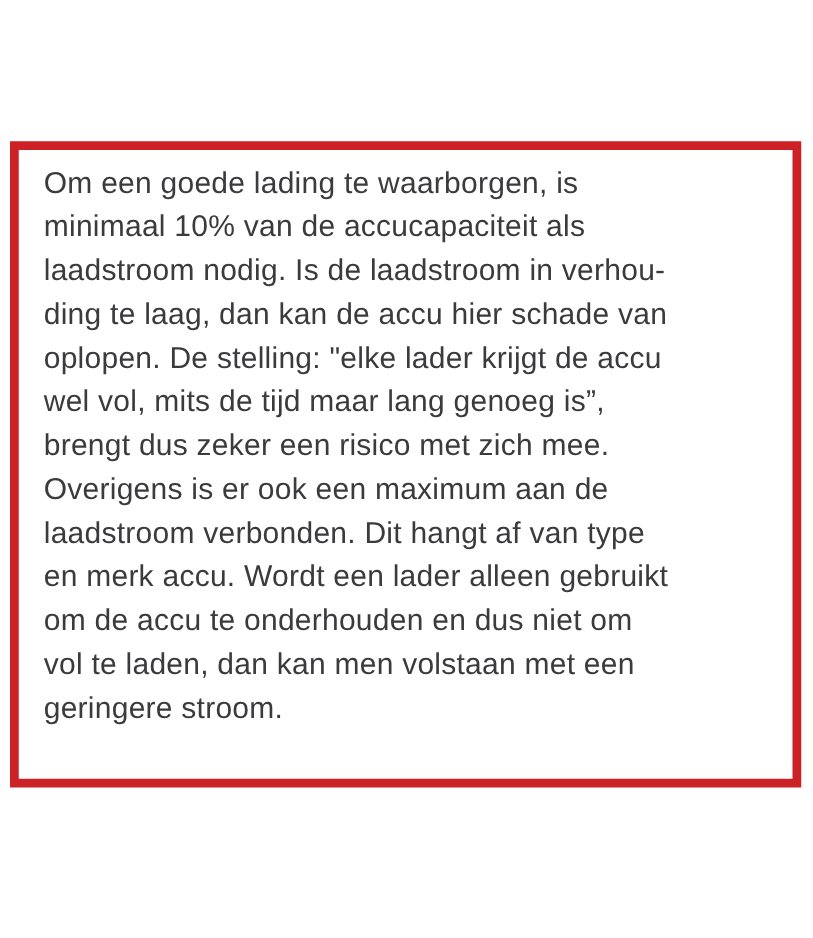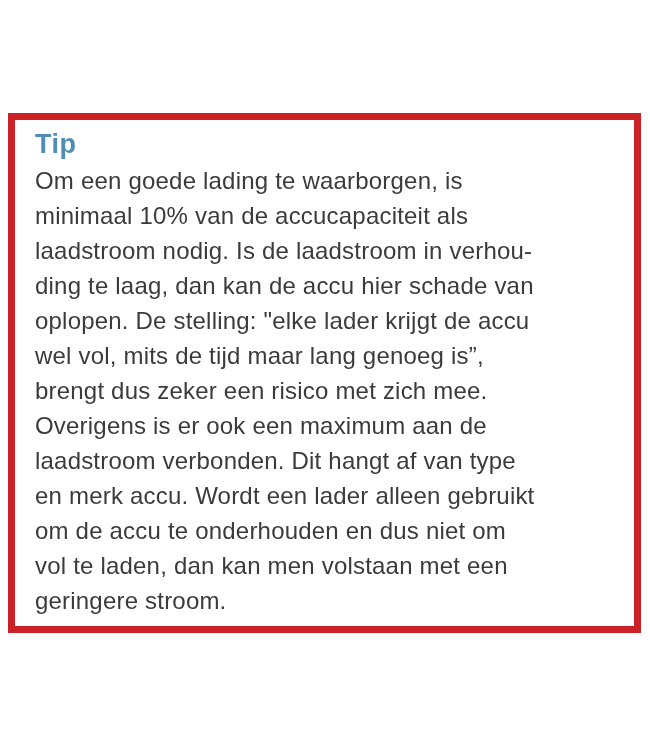--- a/index.html
+++ b/index.html
@@ -43,21 +43,20 @@
     letter-spacing: 0.2px;
     color: var(--text-dark);
     white-space: pre-line;
   }
 </style>
 </head>
 <body>
 
 <div class="canvas">
   <div class="tip-box">
-    <h2 class="tip-title">Tip</h2>
     <p class="tip-body">Om een goede lading te waarborgen, is
 minimaal 10% van de accucapaciteit als
 laadstroom nodig. Is de laadstroom in verhou-
 ding te laag, dan kan de accu hier schade van
 oplopen. De stelling: "elke lader krijgt de accu
 wel vol, mits de tijd maar lang genoeg is”,
 brengt dus zeker een risico met zich mee.
 Overigens is er ook een maximum aan de
 laadstroom verbonden. Dit hangt af van type
 en merk accu. Wordt een lader alleen gebruikt

